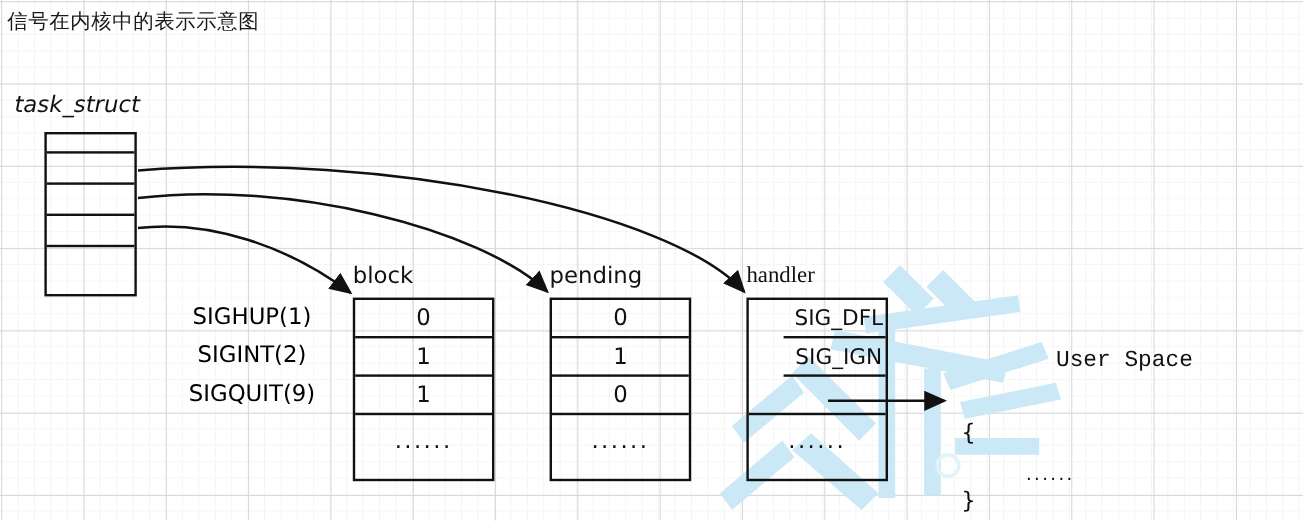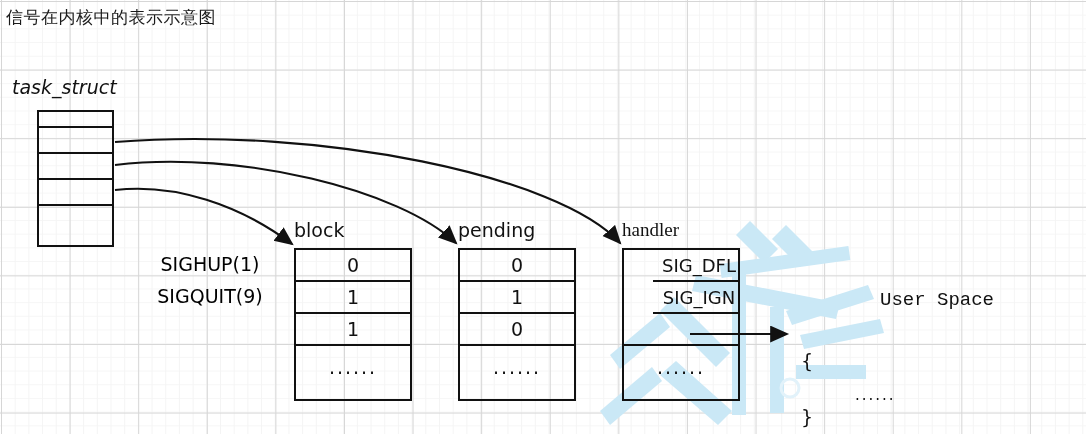--- a/index.html
+++ b/index.html
@@ -220,20 +220,21 @@
   <div id="task-struct-box">
     <div class="ts-row first"></div>
     <div class="ts-row"></div>
     <div class="ts-row"></div>
     <div class="ts-row"></div>
     <div class="ts-row last"></div>
   </div>
 
   <div id="sig-labels">
     <div class="sig-row">SIGHUP(1)</div>
+    <div class="sig-row">SIGINT(2)</div>
     <div class="sig-row">SIGQUIT(9)</div>
   </div>
 
   <div class="col-header" style="left:294px; top:219px; width:118px;">block</div>
   <div class="vtable" style="left:294px; top:248px;">
     <div class="vrow">0</div>
     <div class="vrow">1</div>
     <div class="vrow">1</div>
     <div class="vrow tall dots">......</div>
   </div>

